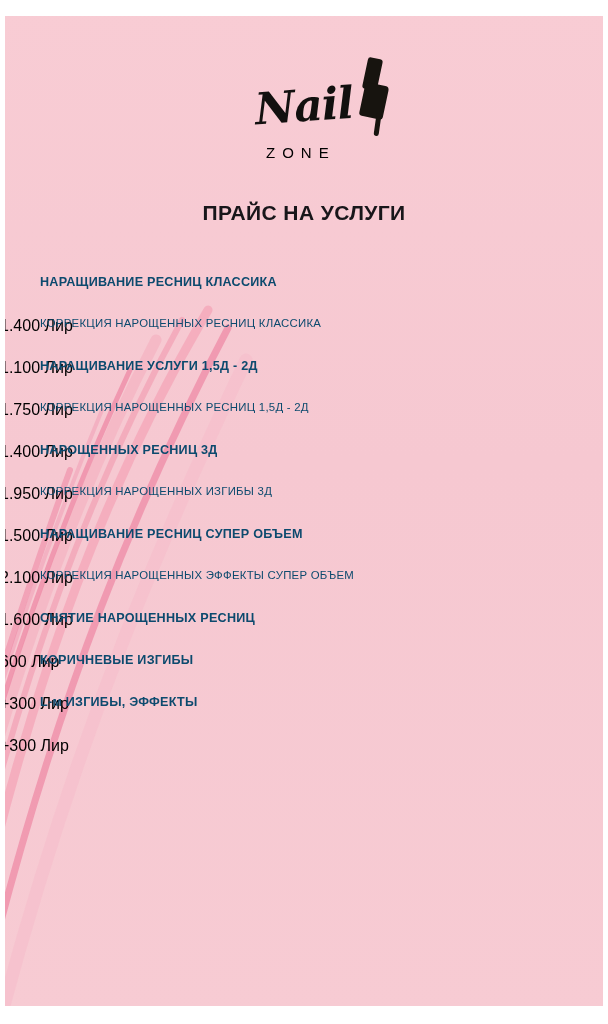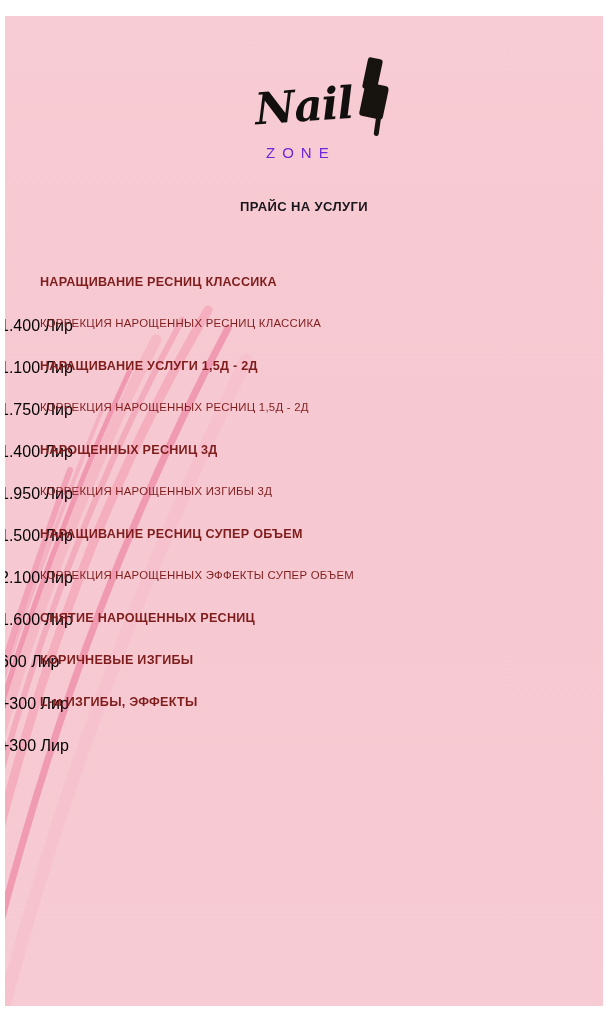--- a/index.html
+++ b/index.html
@@ -87,21 +87,21 @@
     letter-spacing: -1px;
     transform: rotate(-4deg);
   }
   .logo-zone {
     position: absolute;
     left: 52px;
     top: 86px;
     font-family: "Liberation Sans", sans-serif;
     font-size: 15px;
     letter-spacing: 7px;
-    color: #6d28d9;
+    color: #000000;
   }
   .polish-bottle {
     position: absolute;
     right: 8px;
     top: 0px;
     width: 34px;
     height: 78px;
   }
   .polish-cap {
     position: absolute;
@@ -133,21 +133,21 @@
     border-radius: 0 0 3px 3px;
     transform: rotate(8deg);
   }
 
   
   .heading {
     position: absolute;
     left: 0; right: 0;
     top: 198px;
     text-align: center;
-    font-size: 13px;
+    font-size: 21px;
     font-weight: 700;
     color: #18161a;
     letter-spacing: 0.4px;
     line-height: 1.45;
   }
 
   
   .list {
     position: absolute;
     left: 0;
@@ -158,21 +158,21 @@
     display: flex;
     align-items: baseline;
     justify-content: space-between;
     padding: 0 100px 0 24px;
     height: 42px;
     box-sizing: border-box;
   }
   .row .svc {
     font-size: 12.6px;
     font-weight: 700;
-    color: #7f1d1d;
+    color: #0c4a6e;
     letter-spacing: 0.25px;
     white-space: nowrap;
     padding-left: 16px;
   }
   .row.small .svc {
     font-size: 11.4px;
     font-weight: 400;
   }
   .row-wrap {
     position: relative;

